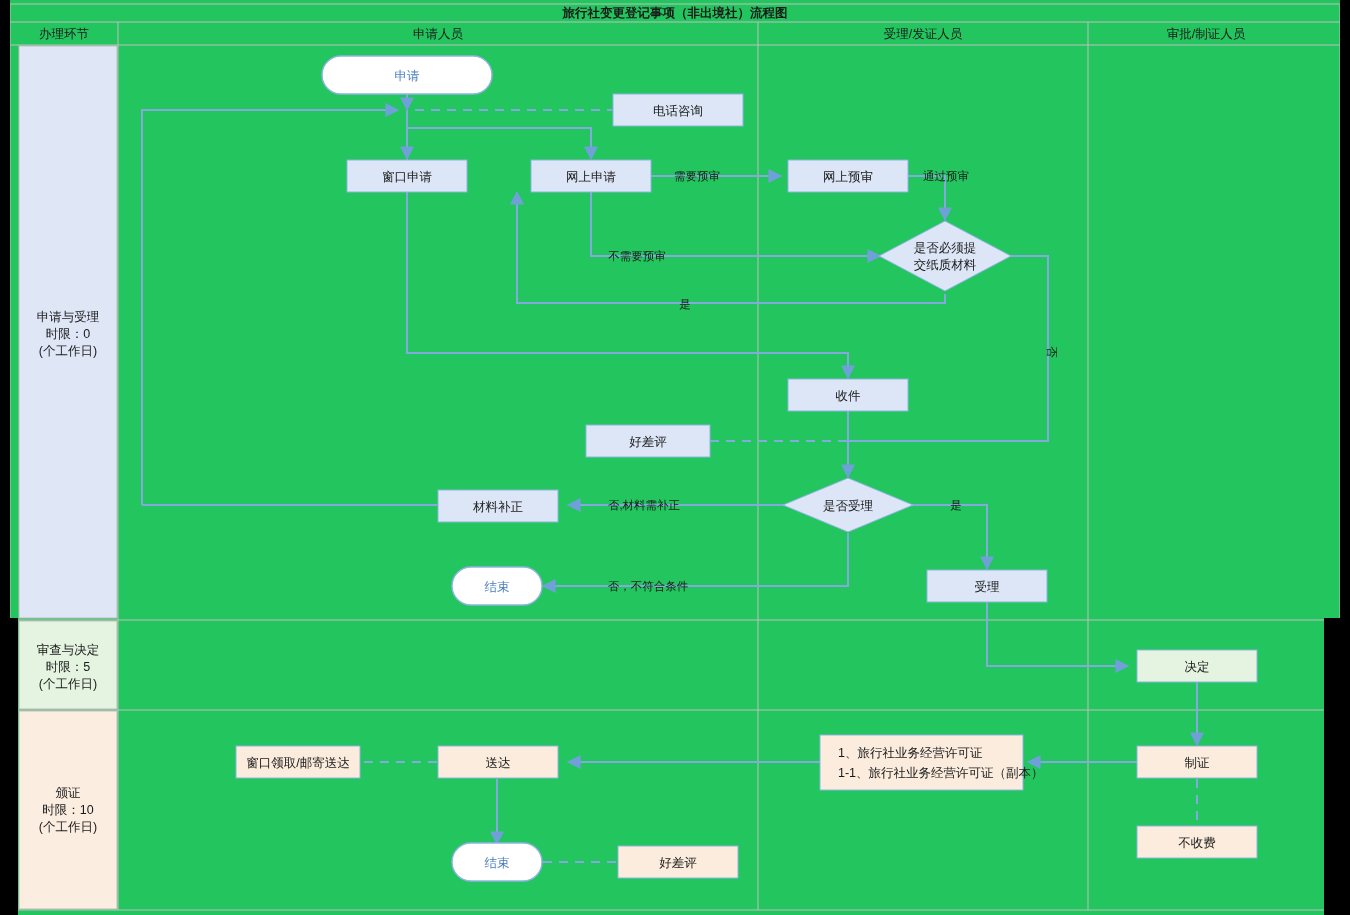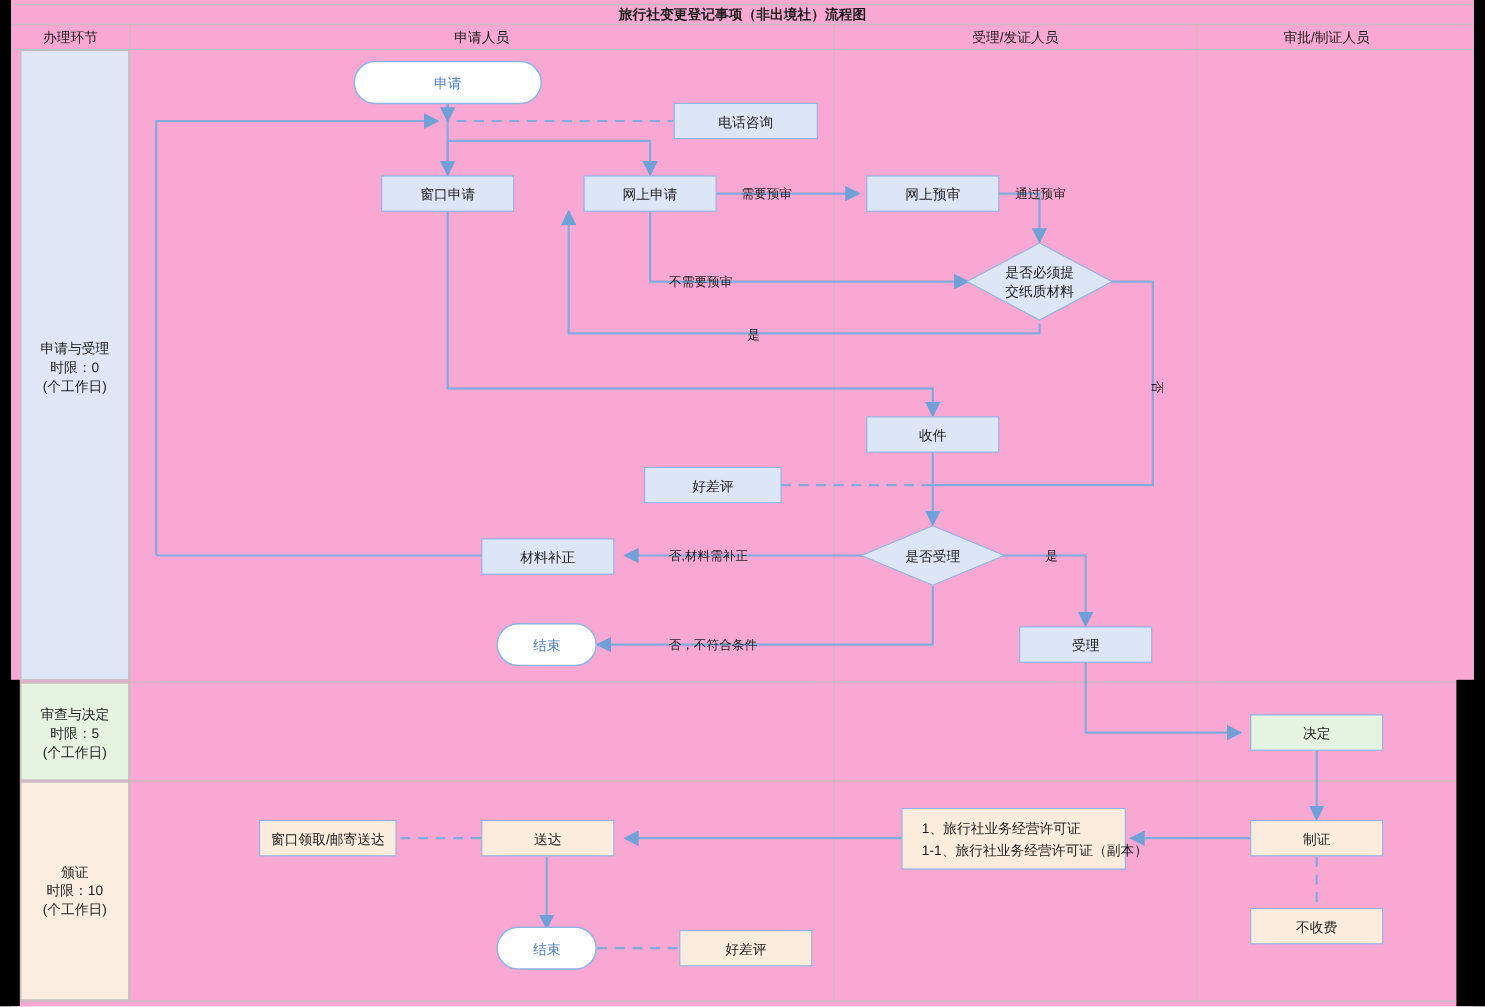--- a/index.html
+++ b/index.html
@@ -1,17 +1,17 @@
 <!DOCTYPE html>
 <html><head>
 <meta charset="utf-8">
 <style>
   html,body{margin:0;padding:0;background:#ffffff;}
   body{font-family:"Liberation Sans","DejaVu Sans",sans-serif;}
-  #page{position:relative;width:1350px;height:915px;background:#f9a8d4;overflow:hidden;}
+  #page{position:relative;width:1350px;height:915px;background:#22c55e;overflow:hidden;}
   #flow{position:absolute;left:0;top:0;width:1350px;height:915px;}
   .ttl{font-size:12.5px;fill:#1a1a1a;font-weight:bold;}
   .hdr{font-size:12.5px;fill:#1a1a1a;}
   .lane{font-size:12.5px;fill:#1a1a1a;}
   .nodetxt{font-size:12.5px;fill:#1a1a1a;}
   .nodetxt-blue{font-size:12.5px;fill:#4a7ebb;}
   .edgetxt{font-size:11.5px;fill:#1a1a1a;}
   .gridline{stroke:#bfbfbf;stroke-width:1;fill:none;}
   .flowline{stroke:#82aadd;stroke-width:2;fill:none;stroke-linejoin:miter;stroke-linecap:butt;}
   .flowline-dash{stroke:#82aadd;stroke-width:2;fill:none;stroke-dasharray:9 7;}

